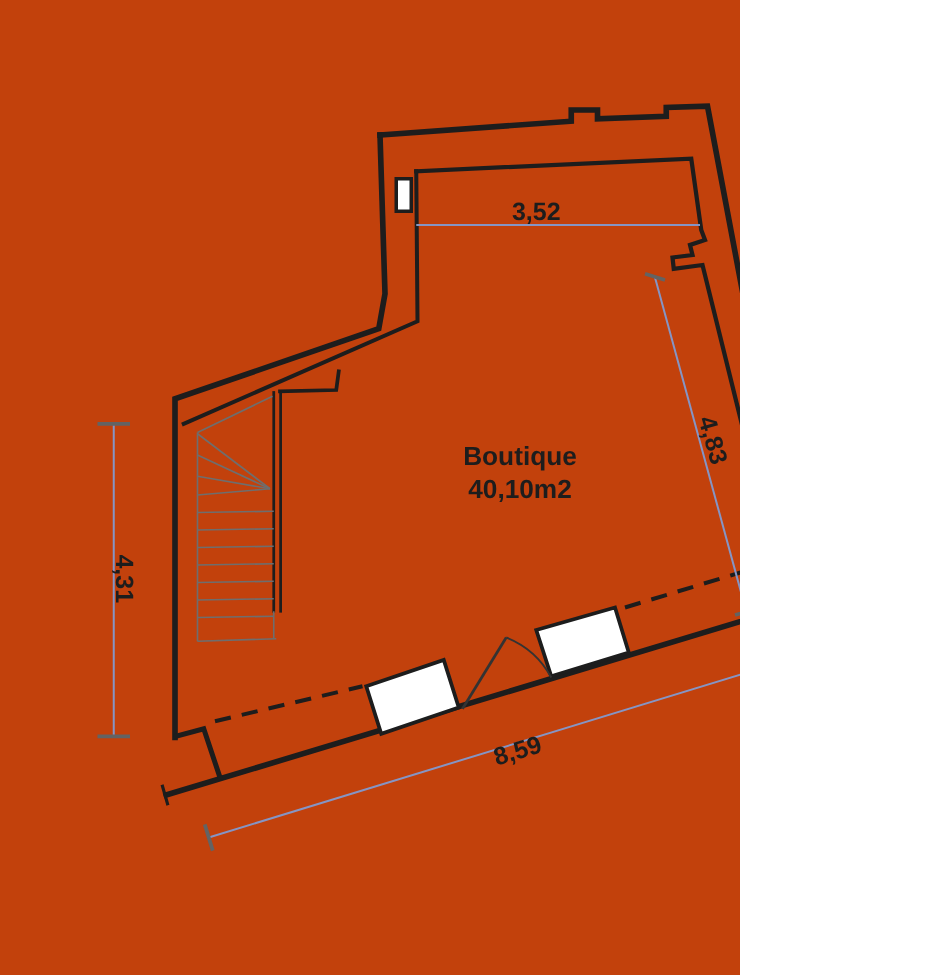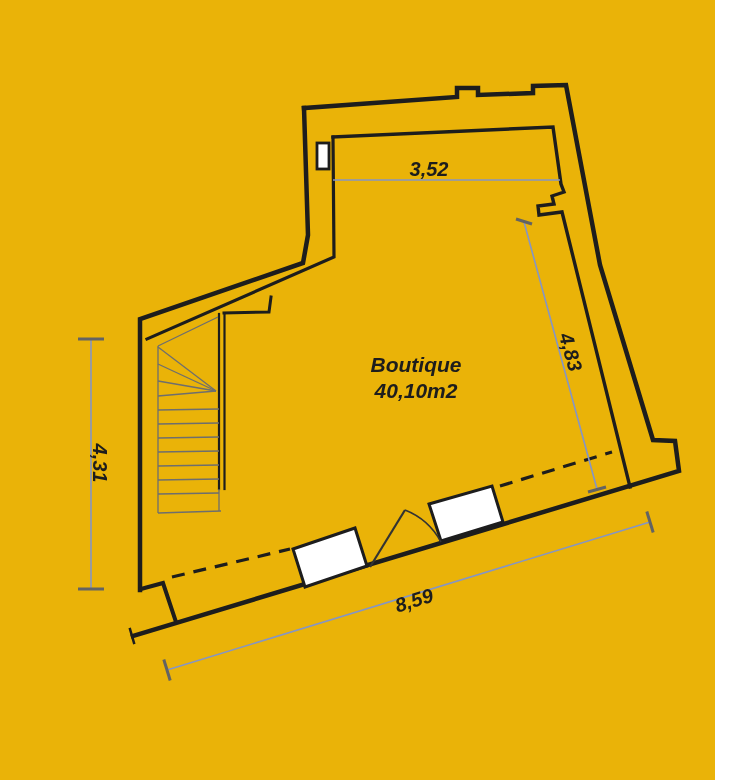--- a/index.html
+++ b/index.html
@@ -2,26 +2,25 @@
 <html><head>
 <meta charset="utf-8">
 <style>
   html, body {
     margin: 0;
     padding: 0;
     background: #ffffff;
   }
   .stage {
     position: relative;
-    width: 715px;
+    width: 592px;
     height: 780px;
-    background: #eab308;
+    background: #c2410c;
     overflow: hidden;
     font-family: "Liberation Sans", sans-serif;
-    font-style: italic;
   }
   svg { display: block; }
   .dim-text {
     font-family: "Liberation Sans", sans-serif;
     font-size: 20px;
     font-weight: bold;
     fill: #1d1d1d;
   }
   .room-text {
     font-family: "Liberation Sans", sans-serif;

